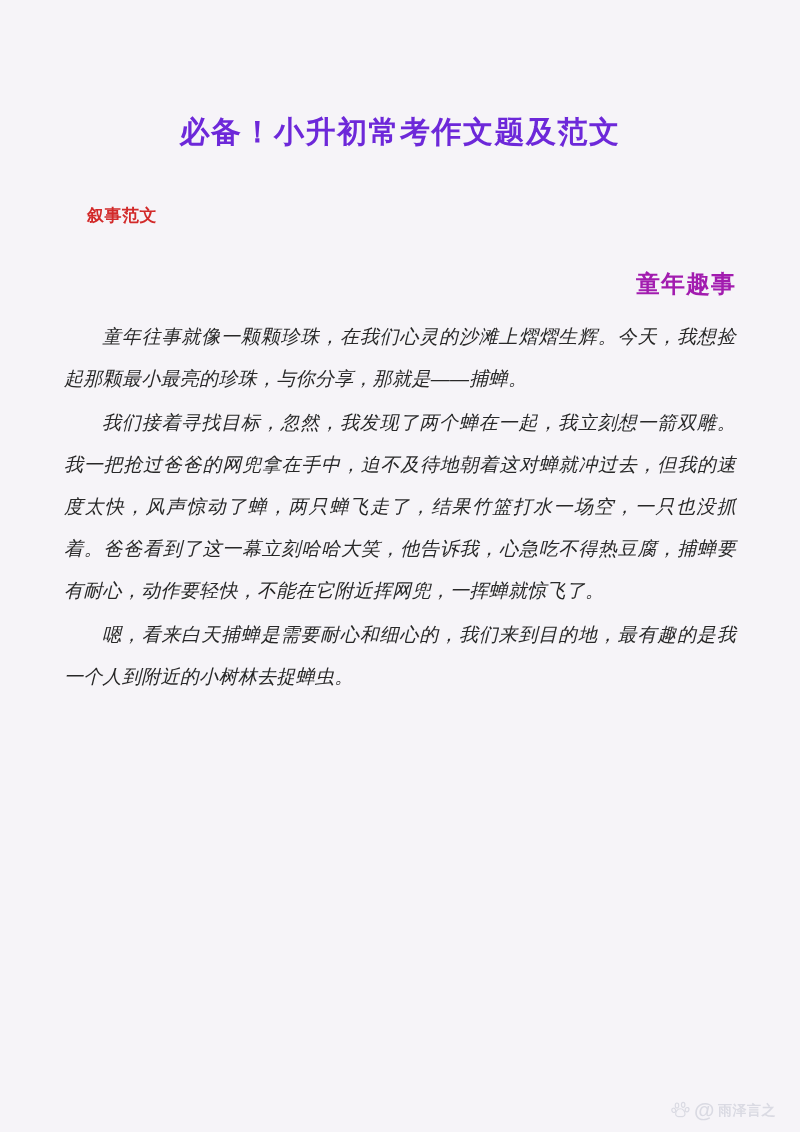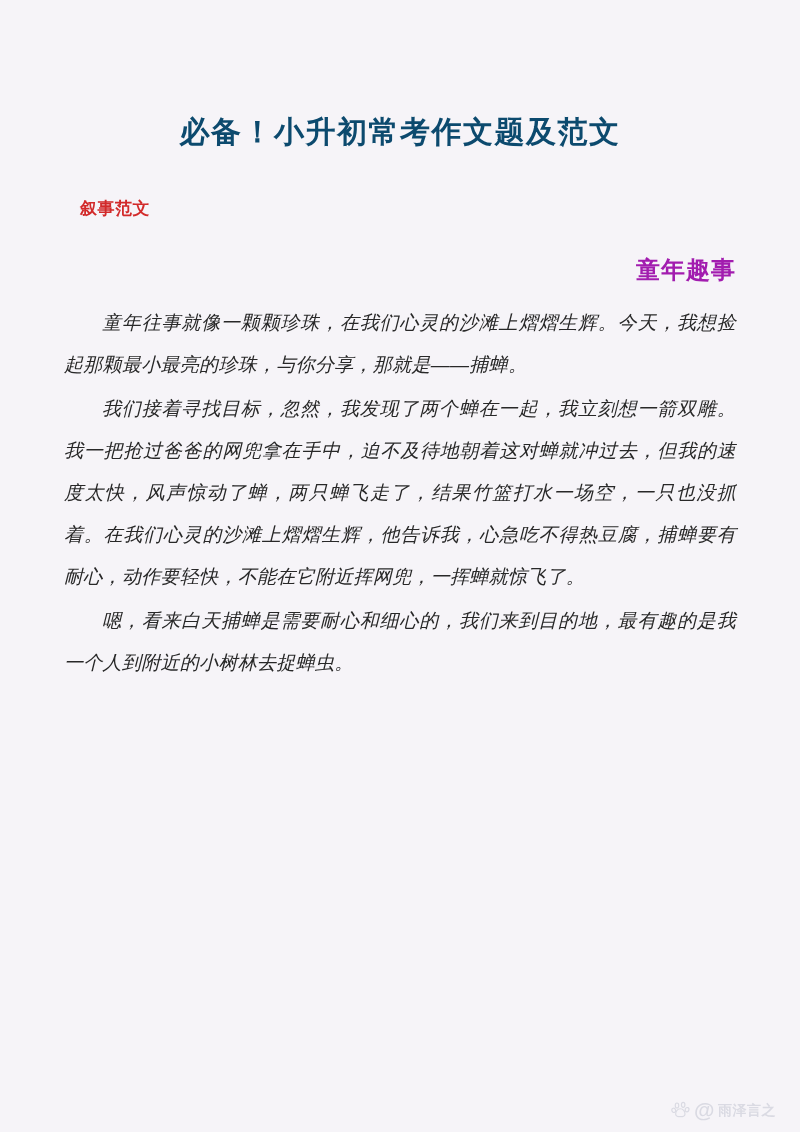--- a/index.html
+++ b/index.html
@@ -20,30 +20,30 @@
     width: 800px;
     height: 1132px;
     box-sizing: border-box;
     padding: 0 64px;
   }
 
   .doc-title {
     margin: 0;
     padding-top: 112px;
     text-align: center;
-    color: #0c4a6e;
+    color: #6d28d9;
     font-family: "Liberation Serif", "DejaVu Serif", serif;
     font-weight: bold;
     font-size: 30px;
     letter-spacing: 1.5px;
     line-height: 1.3;
   }
 
   .section-label {
-    margin: 8px;
+    margin: 15px;
     padding-top: 38px;
     padding-left: 8px;
     color: #d22a2a;
     font-family: "Liberation Serif", "DejaVu Serif", serif;
     font-weight: bold;
     font-size: 17px;
     letter-spacing: 0.5px;
   }
 
   .essay-title {
@@ -118,21 +118,21 @@
 <div class="page">
 
   <h1 class="doc-title">必备！小升初常考作文题及范文</h1>
 
   <div class="section-label">叙事范文</div>
 
   <h2 class="essay-title">童年趣事</h2>
 
   <div class="body-copy">
     <p class="para">童年往事就像一颗颗珍珠，在我们心灵的沙滩上熠熠生辉。今天，我想捡起那颗最小最亮的珍珠，与你分享，那就是——捕蝉。</p>
-    <p class="para">我们接着寻找目标，忽然，我发现了两个蝉在一起，我立刻想一箭双雕。我一把抢过爸爸的网兜拿在手中，迫不及待地朝着这对蝉就冲过去，但我的速度太快，风声惊动了蝉，两只蝉飞走了，结果竹篮打水一场空，一只也没抓着。在我们心灵的沙滩上熠熠生辉，他告诉我，心急吃不得热豆腐，捕蝉要有耐心，动作要轻快，不能在它附近挥网兜，一挥蝉就惊飞了。</p>
+    <p class="para">我们接着寻找目标，忽然，我发现了两个蝉在一起，我立刻想一箭双雕。我一把抢过爸爸的网兜拿在手中，迫不及待地朝着这对蝉就冲过去，但我的速度太快，风声惊动了蝉，两只蝉飞走了，结果竹篮打水一场空，一只也没抓着。爸爸看到了这一幕立刻哈哈大笑，他告诉我，心急吃不得热豆腐，捕蝉要有耐心，动作要轻快，不能在它附近挥网兜，一挥蝉就惊飞了。</p>
     <p class="para">嗯，看来白天捕蝉是需要耐心和细心的，我们来到目的地，最有趣的是我一个人到附近的小树林去捉蝉虫。</p>
   </div>
 
   <div class="watermark">
     <span class="paw-icon">
       <svg viewBox="0 0 24 24" width="20" height="20" fill="none" stroke="#d9d9e2" stroke-width="1.4">
         <ellipse cx="7.2" cy="6.6" rx="2.1" ry="3"></ellipse>
         <ellipse cx="14.6" cy="5.8" rx="2.1" ry="3"></ellipse>
         <ellipse cx="3.3" cy="12.4" rx="2.2" ry="2.6" transform="rotate(-20 3.3 12.4)"></ellipse>
         <ellipse cx="19.3" cy="11.6" rx="2.2" ry="2.6" transform="rotate(20 19.3 11.6)"></ellipse>

